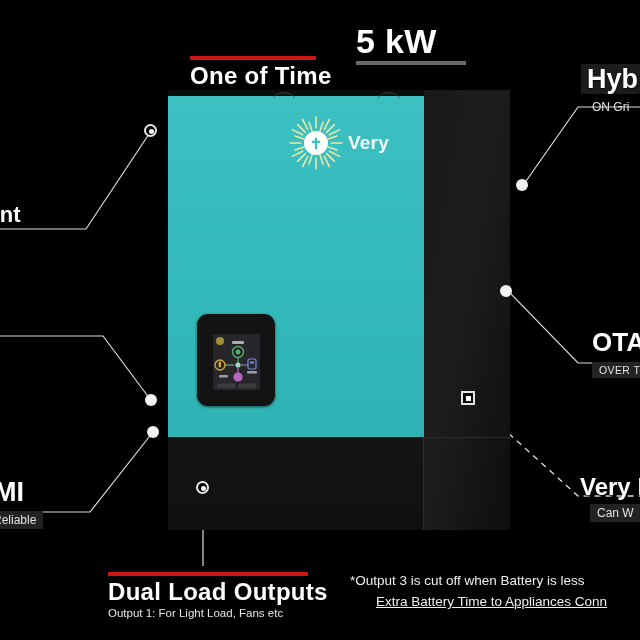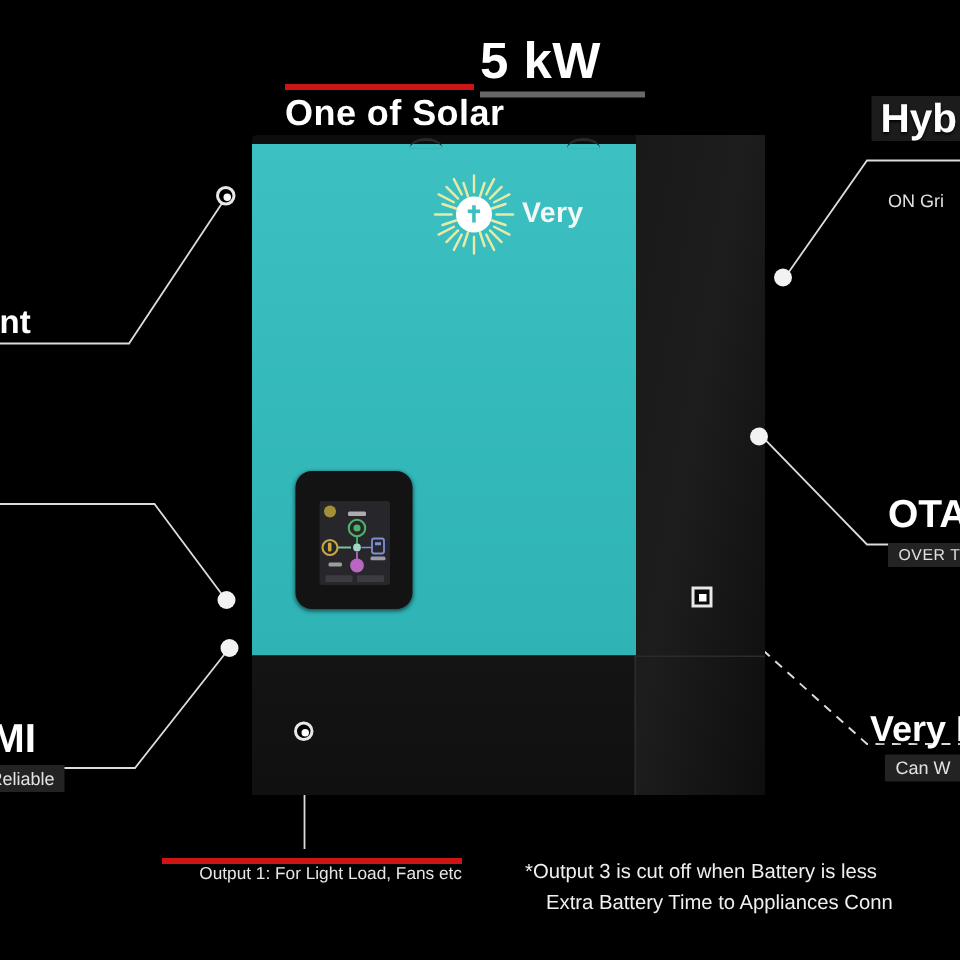--- a/index.html
+++ b/index.html
@@ -61,21 +61,21 @@
   .ctitle { font-size:22px; font-weight:bold; color:#fff; white-space:nowrap; line-height:1.05;
             text-shadow:0 1px 2px rgba(0,0,0,.9); }
   .ctitle.dark-bg { background:#1c1c1c; padding:1px 6px; }
   .csub { display:inline-block; font-size:12px; color:#e2e2e2; background:#232323; padding:2px 7px; white-space:nowrap; }
 
   
   .headline { position:absolute; }
   .headline .rule-red { height:4px; background:#cc1616; }
   .headline .rule-gray { height:4px; background:#686868; }
   .headline .h-text { font-size:24px; font-weight:bold; letter-spacing:.3px; color:#fff; white-space:nowrap; }
-  .headline .h-sub { font-size:11.5px; color:#e6e6e6; text-align:right; line-height:1.25; white-space:nowrap; }
+  .headline .h-sub { font-size:11.5px; color:#e6e6e6; text-align:left; line-height:1.25; white-space:nowrap; }
 
   .footnote { position:absolute; font-size:13.5px; color:#f0f0f0; line-height:1.35; white-space:nowrap; }
 
   svg.leader { position:absolute; left:0; top:0; width:640px; height:640px; pointer-events:none; overflow:visible; }
   .ln { stroke:#dcdcdc; stroke-width:1.2; fill:none; }
   .ln-d { stroke:#dcdcdc; stroke-width:1.3; fill:none; stroke-dasharray:6 5; }
 </style>
 </head>
 <body>
 
@@ -185,44 +185,45 @@
     <div style="margin-top:4px;"></div>
   </div>
 
   <div class="callout" style="left:-48px; top:478px;">
     <div class="ctitle" style="font-size:27px;">e HMI</div>
     <div style="margin-top:4px;"><span class="csub">rt and Reliable</span></div>
   </div>
 
   <div class="callout" style="left:581px; top:64px;">
     <div class="ctitle dark-bg" style="font-size:27px;">Hyb</div>
-    <div style="margin-top:3px; padding-left:4px;"><span class="csub" style="background:transparent;margin-top:28px;">ON Gri</span></div>
+    <div style="margin-top:3px; padding-left:4px;"><span class="csub" style="background:transparent;">ON Gri</span></div>
   </div>
 
   <div class="callout" style="left:592px; top:329px;">
     <div class="ctitle" style="font-size:26px;">OTA</div>
     <div style="margin-top:4px;"><span class="csub" style="font-size:10.5px; letter-spacing:.4px;">OVER TH</span></div>
   </div>
 
   <div class="callout" style="left:580px; top:474px;">
     <div class="ctitle" style="font-size:24px;">Very L</div>
     <div style="margin-top:4px; padding-left:10px;"><span class="csub">Can W</span></div>
   </div>
 
-  <div class="headline" style="left:320px; top:24px;">
+  <div class="headline" style="left:356px; top:24px;">
     <div class="h-text" style="font-size:34px; line-height:1;">5 kW</div>
     <div class="rule-gray" style="width:110px; margin-top:3px;"></div>
   </div>
 
   <div class="headline" style="left:190px; top:56px;">
     <div class="rule-red" style="width:126px;"></div>
-    <div class="h-text" style="margin-top:2px;">One of Solar</div>
+    <div class="h-text" style="margin-top:2px;">One of Time</div>
   </div>
 
   <div class="headline" style="left:108px; top:572px;">
     <div class="rule-red" style="width:200px;"></div>
+    <div class="h-text" style="margin-top:2px; text-align:center; width:200px;">Dual Load Outputs</div>
     <div class="h-sub" style="width:200px;">Output 1: For Light Load, Fans etc</div>
   </div>
 
   <div class="footnote" style="left:350px; top:572px;">*Output 3 is cut off when Battery is less</div>
-  <div class="footnote" style="left:364px; top:593px;">Extra Battery Time to Appliances Conn</div>
+  <div class="footnote" style="left:376px; top:593px;text-decoration:underline;">Extra Battery Time to Appliances Conn</div>
 
 </div>
 
 </body></html>

